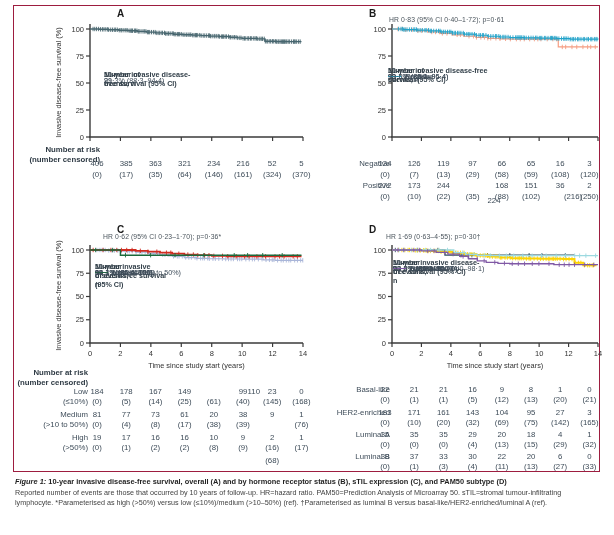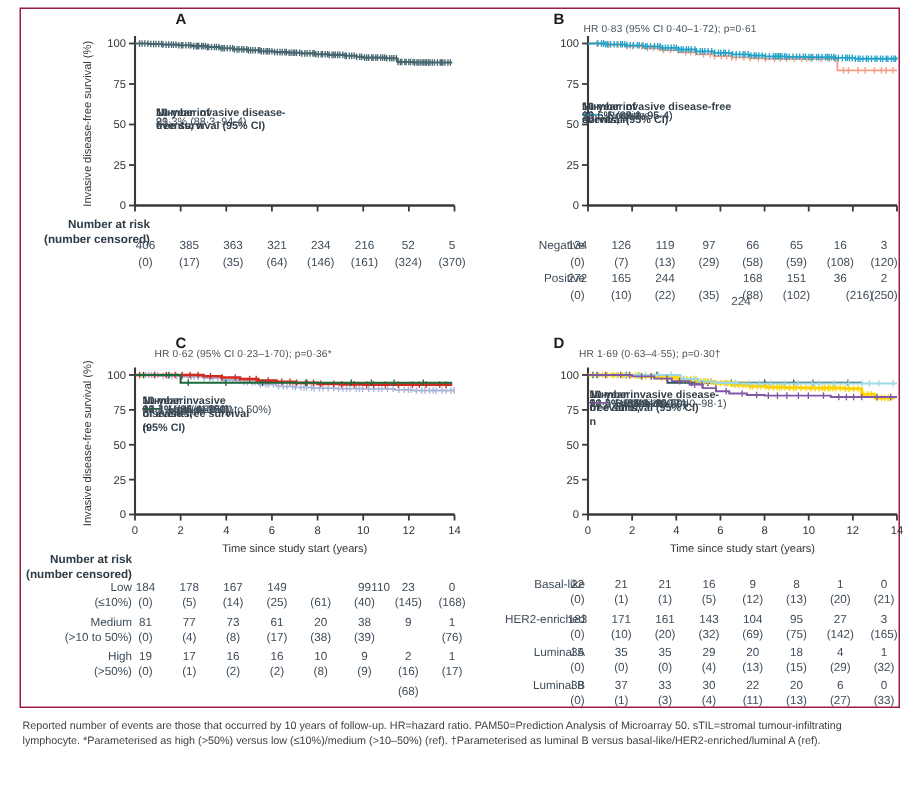--- a/index.html
+++ b/index.html
@@ -760,21 +760,21 @@
     <div class="risk-cell" style="left: 385px; top: 170px; position: absolute;">(0)</div>
     <div class="risk-cell" style="left: 414.2px; top: 170px; position: absolute;">(7)</div>
     <div class="risk-cell" style="left: 443.4px; top: 170px; position: absolute;">(13)</div>
     <div class="risk-cell" style="left: 472.6px; top: 170px; position: absolute;">(29)</div>
     <div class="risk-cell" style="left: 501.8px; top: 170px; position: absolute;">(58)</div>
     <div class="risk-cell" style="left: 531px; top: 170px; position: absolute;">(59)</div>
     <div class="risk-cell" style="left: 560.2px; top: 170px; position: absolute;">(108)</div>
     <div class="risk-cell" style="left: 589.4px; top: 170px; position: absolute;">(120)</div>
     <div class="risk-label" style="left: 280px; top: 181px; position: absolute;">Positive</div>
     <div class="risk-cell" style="left: 385px; top: 181px; position: absolute;">272</div>
-    <div class="risk-cell" style="left: 414.2px; top: 181px; position: absolute;">165</div>
+    <div class="risk-cell" style="left: 414.2px; top: 181px; position: absolute;">173</div>
     <div class="risk-cell" style="left: 443.4px; top: 181px; position: absolute;">244</div>
     <div class="risk-cell" style="left: 494px; top: 181px; position: absolute; margin-top: 15px;">224</div>
     <div class="risk-cell" style="left: 501.8px; top: 181px; position: absolute;">168</div>
     <div class="risk-cell" style="left: 531px; top: 181px; position: absolute;">151</div>
     <div class="risk-cell" style="left: 560.2px; top: 181px; position: absolute;">36</div>
     <div class="risk-cell" style="left: 589.4px; top: 181px; position: absolute;">2</div>
     <div class="risk-cell" style="left: 385px; top: 192px; position: absolute;">(0)</div>
     <div class="risk-cell" style="left: 414.2px; top: 192px; position: absolute;">(10)</div>
     <div class="risk-cell" style="left: 443.4px; top: 192px; position: absolute;">(22)</div>
     <div class="risk-cell" style="left: 472.6px; top: 192px; position: absolute;">(35)</div>
@@ -960,14 +960,15 @@
     <div class="risk-cell" style="left: 414.2px; top: 462px; position: absolute;">(1)</div>
     <div class="risk-cell" style="left: 443.4px; top: 462px; position: absolute;">(3)</div>
     <div class="risk-cell" style="left: 472.6px; top: 462px; position: absolute;">(4)</div>
     <div class="risk-cell" style="left: 501.8px; top: 462px; position: absolute;">(11)</div>
     <div class="risk-cell" style="left: 531px; top: 462px; position: absolute;">(13)</div>
     <div class="risk-cell" style="left: 560.2px; top: 462px; position: absolute;">(27)</div>
     <div class="risk-cell" style="left: 589.4px; top: 462px; position: absolute;">(33)</div>
   </div>
 
 <div class="abs" style="left:15px;top:477px;width:584px;">
+  <div class="cap-title"><span class="cap-label">Figure 1:</span> <span>10-year invasive disease-free survival, overall (A) and by hormone receptor status (B), sTIL expression (C), and PAM50 subtype (D)</span></div>
   <div class="cap-body">Reported number of events are those that occurred by 10 years of follow-up. HR=hazard ratio. PAM50=Prediction Analysis of Microarray 50. sTIL=stromal tumour-infiltrating lymphocyte. *Parameterised as high (&gt;50%) versus low (≤10%)/medium (&gt;10–50%) (ref). †Parameterised as luminal B versus basal-like/HER2-enriched/luminal A (ref).</div>
 </div>
 
 </body></html>

